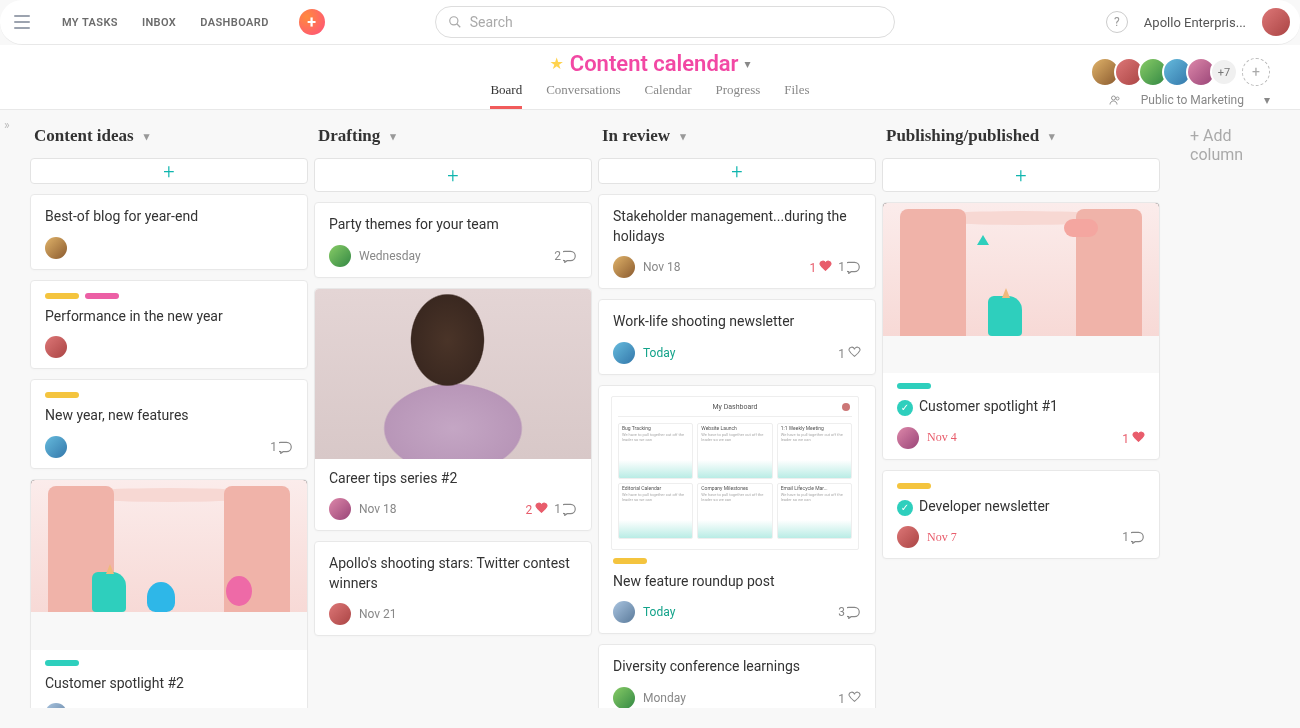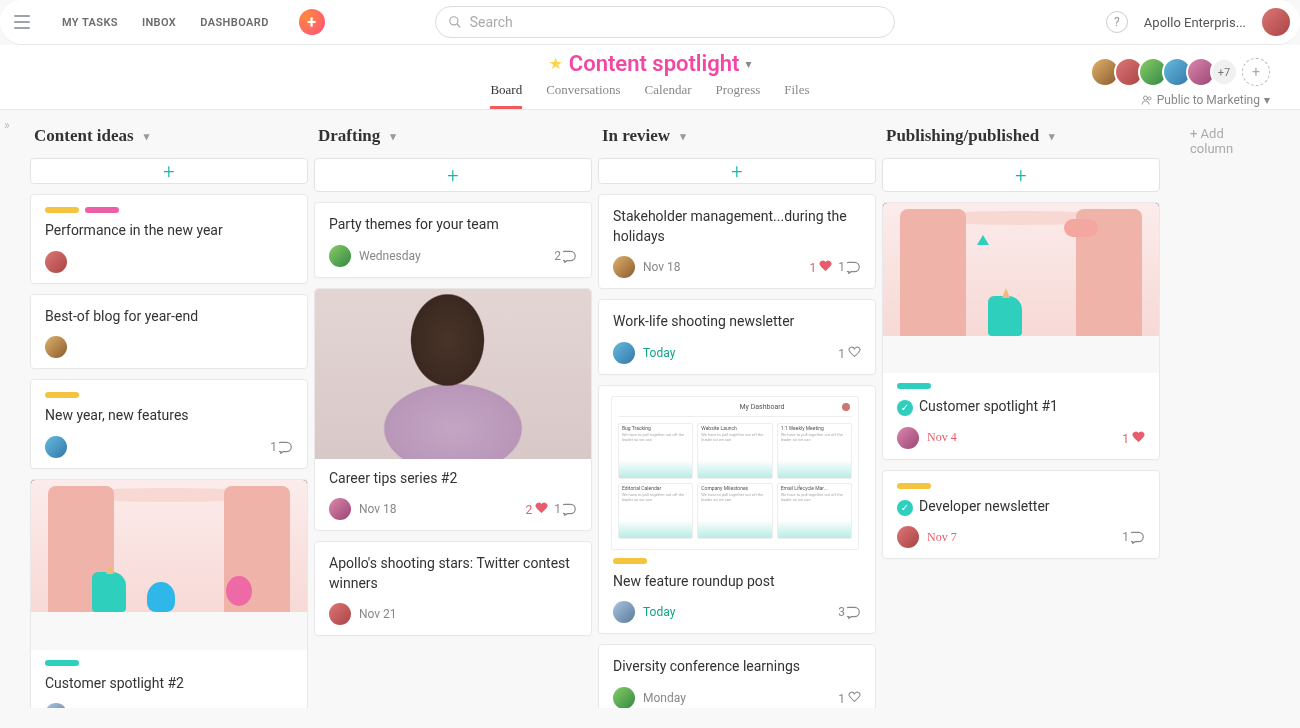--- a/index.html
+++ b/index.html
@@ -97,21 +97,21 @@
   font-size:11px;color:#777;cursor:pointer;
 }
 .add-member {
   width:28px;height:28px;border-radius:50%;background:#fff;border:1px dashed #bbb;
   margin-left:4px;display:flex;align-items:center;justify-content:center;
   font-size:14px;color:#aaa;cursor:pointer;
 }
 .privacy {
   position:absolute; right:30px; top:48px;
   font-size:12px; color:#888; cursor:pointer;
-  display:flex;align-items:center;gap:4px;
+  display:flex;align-items:center;gap:20px;
 }
 .expand-icon {
   position:absolute; left:0; top:6px; color:#bbb; cursor:pointer; font-size:12px;
   padding:2px 4px;
 }
 .board {
   display:flex; gap:6px; padding:10px 30px;
   height: calc(100% - 130px);
   overflow-x:auto;
   position:relative;
@@ -156,21 +156,21 @@
 .meta .date-red { color:#e85c6b;font-family:Liberation Serif, serif; }
 .meta-right { margin-left:auto; display:flex; align-items:center; gap:6px; font-size:12px; }
 .heart { color:#e85c6b; }
 .comment-icon { display:inline-flex; align-items:center; gap:2px; color:#888; }
 .completed-check {
   width:16px;height:16px;border-radius:50%;background:#2ecfbd;
   display:inline-flex;align-items:center;justify-content:center;
   color:#fff;font-size:10px;margin-right:6px;
 }
 .add-col {
-  font-size:13px; color:#aaa; cursor:pointer;
+  font-size:16px; color:#aaa; cursor:pointer;
   padding:6px 0 0 24px;
 }
 
 .illus-stage {
   width:100%;height:170px;
   background:linear-gradient(#fbeceb,#f6d4d0);
   position:relative;
   border-radius:4px 4px 0 0;
 }
 .illus-curtain-l,.illus-curtain-r{
@@ -188,21 +188,21 @@
 .illus-cloud{position:absolute;top:16px;right:22%;width:34px;height:18px;background:#f4a6a0;border-radius:10px;}
 .illus-star{position:absolute;top:32px;left:34%;width:0;height:0;
   border-left:6px solid transparent;border-right:6px solid transparent;border-bottom:10px solid #2ecfbd;}
 .illus-creature-blue{position:absolute;bottom:22%;left:42%;width:28px;height:30px;background:#2eb7e8;border-radius:50% 50% 30% 30%;}
 .illus-creature-pink{position:absolute;bottom:26%;right:20%;width:26px;height:30px;background:#ee6aa7;border-radius:50%;}
 .illus-horn{position:absolute;bottom:calc(22% + 38px);left:calc(38% + 14px);width:0;height:0;
   border-left:4px solid transparent;border-right:4px solid transparent;border-bottom:10px solid #f0b97c;}
 
 .dash-thumb{width:100%;height:154px;border:1px solid #eee;border-radius:2px;background:#fff;padding:6px;margin:-2px -2px 8px;}
 .dash-thumb-header{height:14px;border-bottom:1px solid #eee;margin-bottom:6px;position:relative;}
-.dash-thumb-title{position:absolute;left:50%;transform:translateX(-50%);top:0;font-size:7px;color:#555;margin-left:27px;}
+.dash-thumb-title{position:absolute;left:50%;transform:translateX(-50%);top:0;font-size:7px;color:#555;}
 .dash-thumb-avatar{position:absolute;right:2px;top:0;width:8px;height:8px;border-radius:50%;background:#c77;}
 .dash-grid{display:grid;grid-template-columns:repeat(3,1fr);gap:4px;}
 .dash-cell{height:56px;border:1px solid #eee;border-radius:2px;position:relative;overflow:hidden;padding:2px 3px;}
 .dash-cell-label{font-size:5px;color:#555;line-height:1.1;}
 .dash-cell-text{font-size:4px;color:#aaa;margin-top:2px;line-height:1.2;}
 .dash-graph{position:absolute;bottom:0;left:0;right:0;height:18px;background:linear-gradient(to top,#b9ece5,transparent);}
 .linkedin-photo{
   width:100%;height:100%;
   background:
     radial-gradient(ellipse 60px 75px at 48% 30%, #4a3428 0%, #3a2820 60%, transparent 62%),
@@ -243,21 +243,21 @@
   <div class="right-nav">
     <div class="help-circle">?</div>
     <div class="workspace">Apollo Enterpris...</div>
     <div class="avatar av-d"></div>
   </div>
 </div>
 
 <div class="header-block">
   <div class="title-row">
     <span class="star">★</span>
-    <span class="title">Content spotlight</span>
+    <span class="title">Content calendar</span>
     <span class="chev">▾</span>
   </div>
   <div class="tabs">
     <div class="active">Board</div>
     <div>Conversations</div>
     <div>Calendar</div>
     <div>Progress</div>
     <div>Files</div>
   </div>
   <div class="member-row">
@@ -285,34 +285,34 @@
 </div>
 
 <div class="board" id="board">
     <div class="column">
       <div class="col-header">
         <span>Content ideas</span>
         <span class="chev2">▾</span>
       </div>
       <div class="addcard">+</div>
       <div class="card">
+        <div class="card-title"><span>Best-of blog for year-end</span></div>
+        <div class="meta">
+          <div class="avatar small av-a"></div>
+          <div class="meta-right"></div>
+        </div>
+      </div>
+      <div class="card">
         <div class="tags">
           <div class="tag" style="background:#f4c43e"></div>
           <div class="tag" style="background:#ec5fa5"></div>
         </div>
         <div class="card-title"><span>Performance in the new year</span></div>
         <div class="meta">
           <div class="avatar small av-d"></div>
-        </div>
-      </div>
-      <div class="card">
-        <div class="card-title"><span>Best-of blog for year-end</span></div>
-        <div class="meta">
-          <div class="avatar small av-a"></div>
-          <div class="meta-right"></div>
         </div>
       </div>
       <div class="card">
         <div class="tags">
           <div class="tag" style="background:#f4c43e"></div>
         </div>
         <div class="card-title"><span>New year, new features</span></div>
         <div class="meta">
           <div class="avatar small av-c"></div>
           <div class="meta-right">

